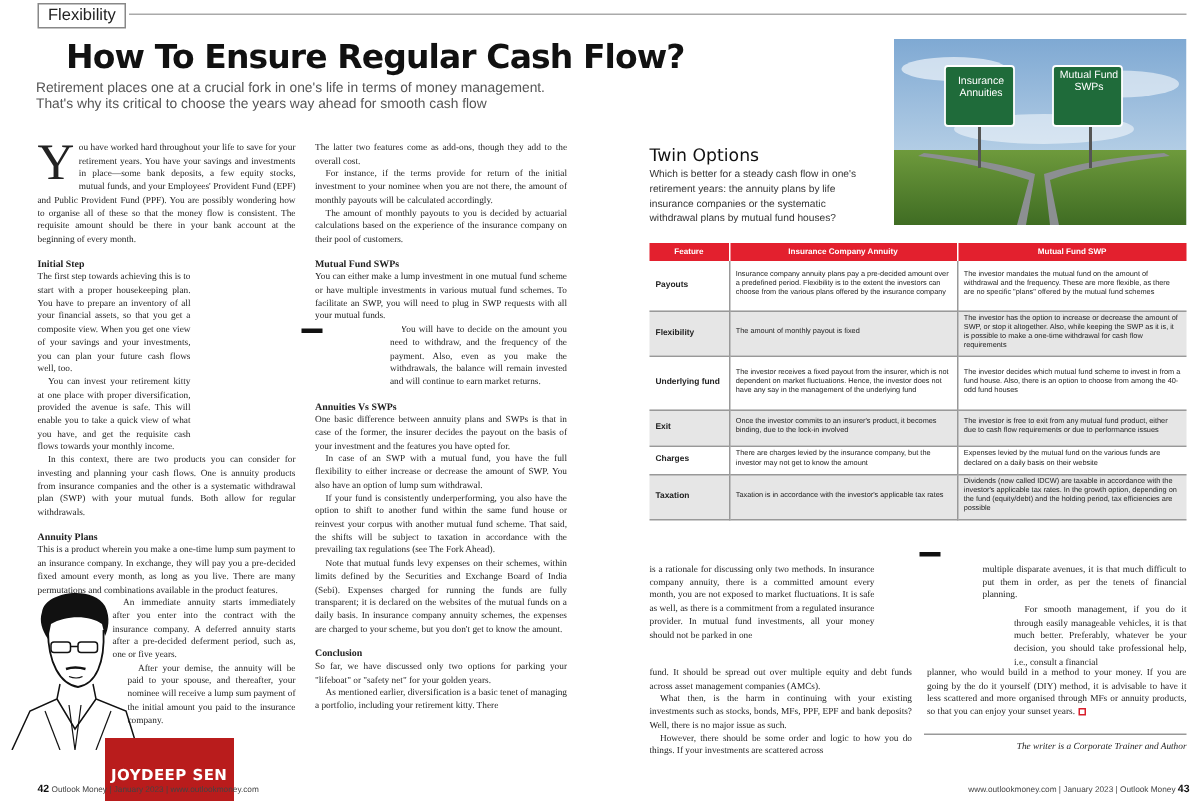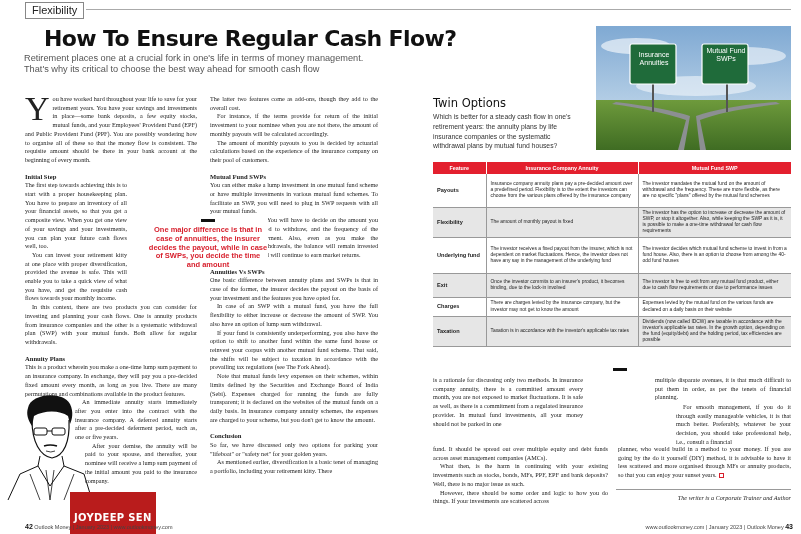--- a/index.html
+++ b/index.html
@@ -61,21 +61,21 @@
   .bottom-rule { position: absolute; left: 616px; top: 489px; width: 175px; height: 1px; background: #999; }
   .writer-note { position: absolute; right: 10px; top: 494px; font-family: "Liberation Serif", serif; font-style: italic; font-size: 6.2px; color: #222; white-space: nowrap; }
 </style>
 </head>
 <body>
 
 <div class="section-tag">Flexibility</div>
 <div class="top-rule"></div>
 
 <h1 class="headline">How To Ensure Regular Cash Flow?</h1>
-<div class="deck">Retirement places one at a crucial fork in one's life in terms of money management. That's why its critical to choose the best way ahead for smooth cash flow</div>
+<div class="deck">Retirement places one at a crucial fork in one's life in terms of money management. That's why its critical to choose the years way ahead for smooth cash flow</div>
 
 <div class="col col1">
   <p class="noind"><span class="dropcap">Y</span><span>ou have worked hard throughout your life to save for your retirement years. You have your savings and investments in place—some bank deposits, a few equity stocks, mutual funds, and your Employees' Provident Fund (EPF) and Public Provident Fund (PPF). You are possibly wondering how to organise all of these so that the money flow is consistent. The requisite amount should be there in your bank account at the beginning of every month.</span></p>
   <h4>Initial Step</h4>
   <p class="noind" style="padding-right:70px">The first step towards achieving this is to start with a proper housekeeping plan. You have to prepare an inventory of all your financial assets, so that you get a composite view. When you get one view of your savings and your investments, you can plan your future cash flows well, too.</p>
   <p style="padding-right:70px">You can invest your retirement kitty at one place with proper diversification, provided the avenue is safe. This will enable you to take a quick view of what you have, and get the requisite cash flows towards your monthly income.</p>
   <p>In this context, there are two products you can consider for investing and planning your cash flows. One is annuity products from insurance companies and the other is a systematic withdrawal plan (SWP) with your mutual funds. Both allow for regular withdrawals.</p>
   <h4>Annuity Plans</h4>
   <p class="noind">This is a product wherein you make a one-time lump sum payment to an insurance company. In exchange, they will pay you a pre-decided fixed amount every month, as long as you live. There are many permutations and combinations available in the product features.</p>
   <p style="padding-left:50px">An immediate annuity starts immediately after you enter into the contract with the insurance company. A deferred annuity starts after a pre-decided deferment period, such as, one or five years.</p>
@@ -94,21 +94,20 @@
   <p>In case of an SWP with a mutual fund, you have the full flexibility to either increase or decrease the amount of SWP. You also have an option of lump sum withdrawal.</p>
   <p>If your fund is consistently underperforming, you also have the option to shift to another fund within the same fund house or reinvest your corpus with another mutual fund scheme. That said, the shifts will be subject to taxation in accordance with the prevailing tax regulations (see The Fork Ahead).</p>
   <p>Note that mutual funds levy expenses on their schemes, within limits defined by the Securities and Exchange Board of India (Sebi). Expenses charged for running the funds are fully transparent; it is declared on the websites of the mutual funds on a daily basis. In insurance company annuity schemes, the expenses are charged to your scheme, but you don't get to know the amount.</p>
   <h4>Conclusion</h4>
   <p class="noind">So far, we have discussed only two options for parking your "lifeboat" or "safety net" for your golden years.</p>
   <p>As mentioned earlier, diversification is a basic tenet of managing a portfolio, including your retirement kitty. There</p>
 </div>
 
 <div class="pullquote">
   <span class="bar"></span>
-  <span>One major difference is that in case of annuities, the insurer decides the payout, while in case of SWPs, you decide the time and amount</span>
 </div>
 
 <svg class="portrait" viewBox="0 0 95 110">
   <path d="M28 18 C30 4, 62 0, 70 14 C74 22, 72 30, 70 34 L68 26 C60 20, 44 20, 34 26 L32 36 C28 30, 26 24, 28 18 Z" fill="#111"></path>
   <path d="M32 30 C32 52, 40 66, 52 68 C64 66, 70 52, 69 30" fill="none" stroke="#111" stroke-width="1.2"></path>
   <rect x="34" y="38" width="13" height="7" rx="2" fill="none" stroke="#111" stroke-width="1"></rect>
   <rect x="52" y="38" width="13" height="7" rx="2" fill="none" stroke="#111" stroke-width="1"></rect>
   <line x1="47" y1="41" x2="52" y2="41" stroke="#111" stroke-width="1"></line>
   <path d="M44 56 Q50 54 57 56" fill="none" stroke="#111" stroke-width="1.6"></path>
   <path d="M46 61 Q51 63 55 61" fill="none" stroke="#111" stroke-width="0.8"></path>

